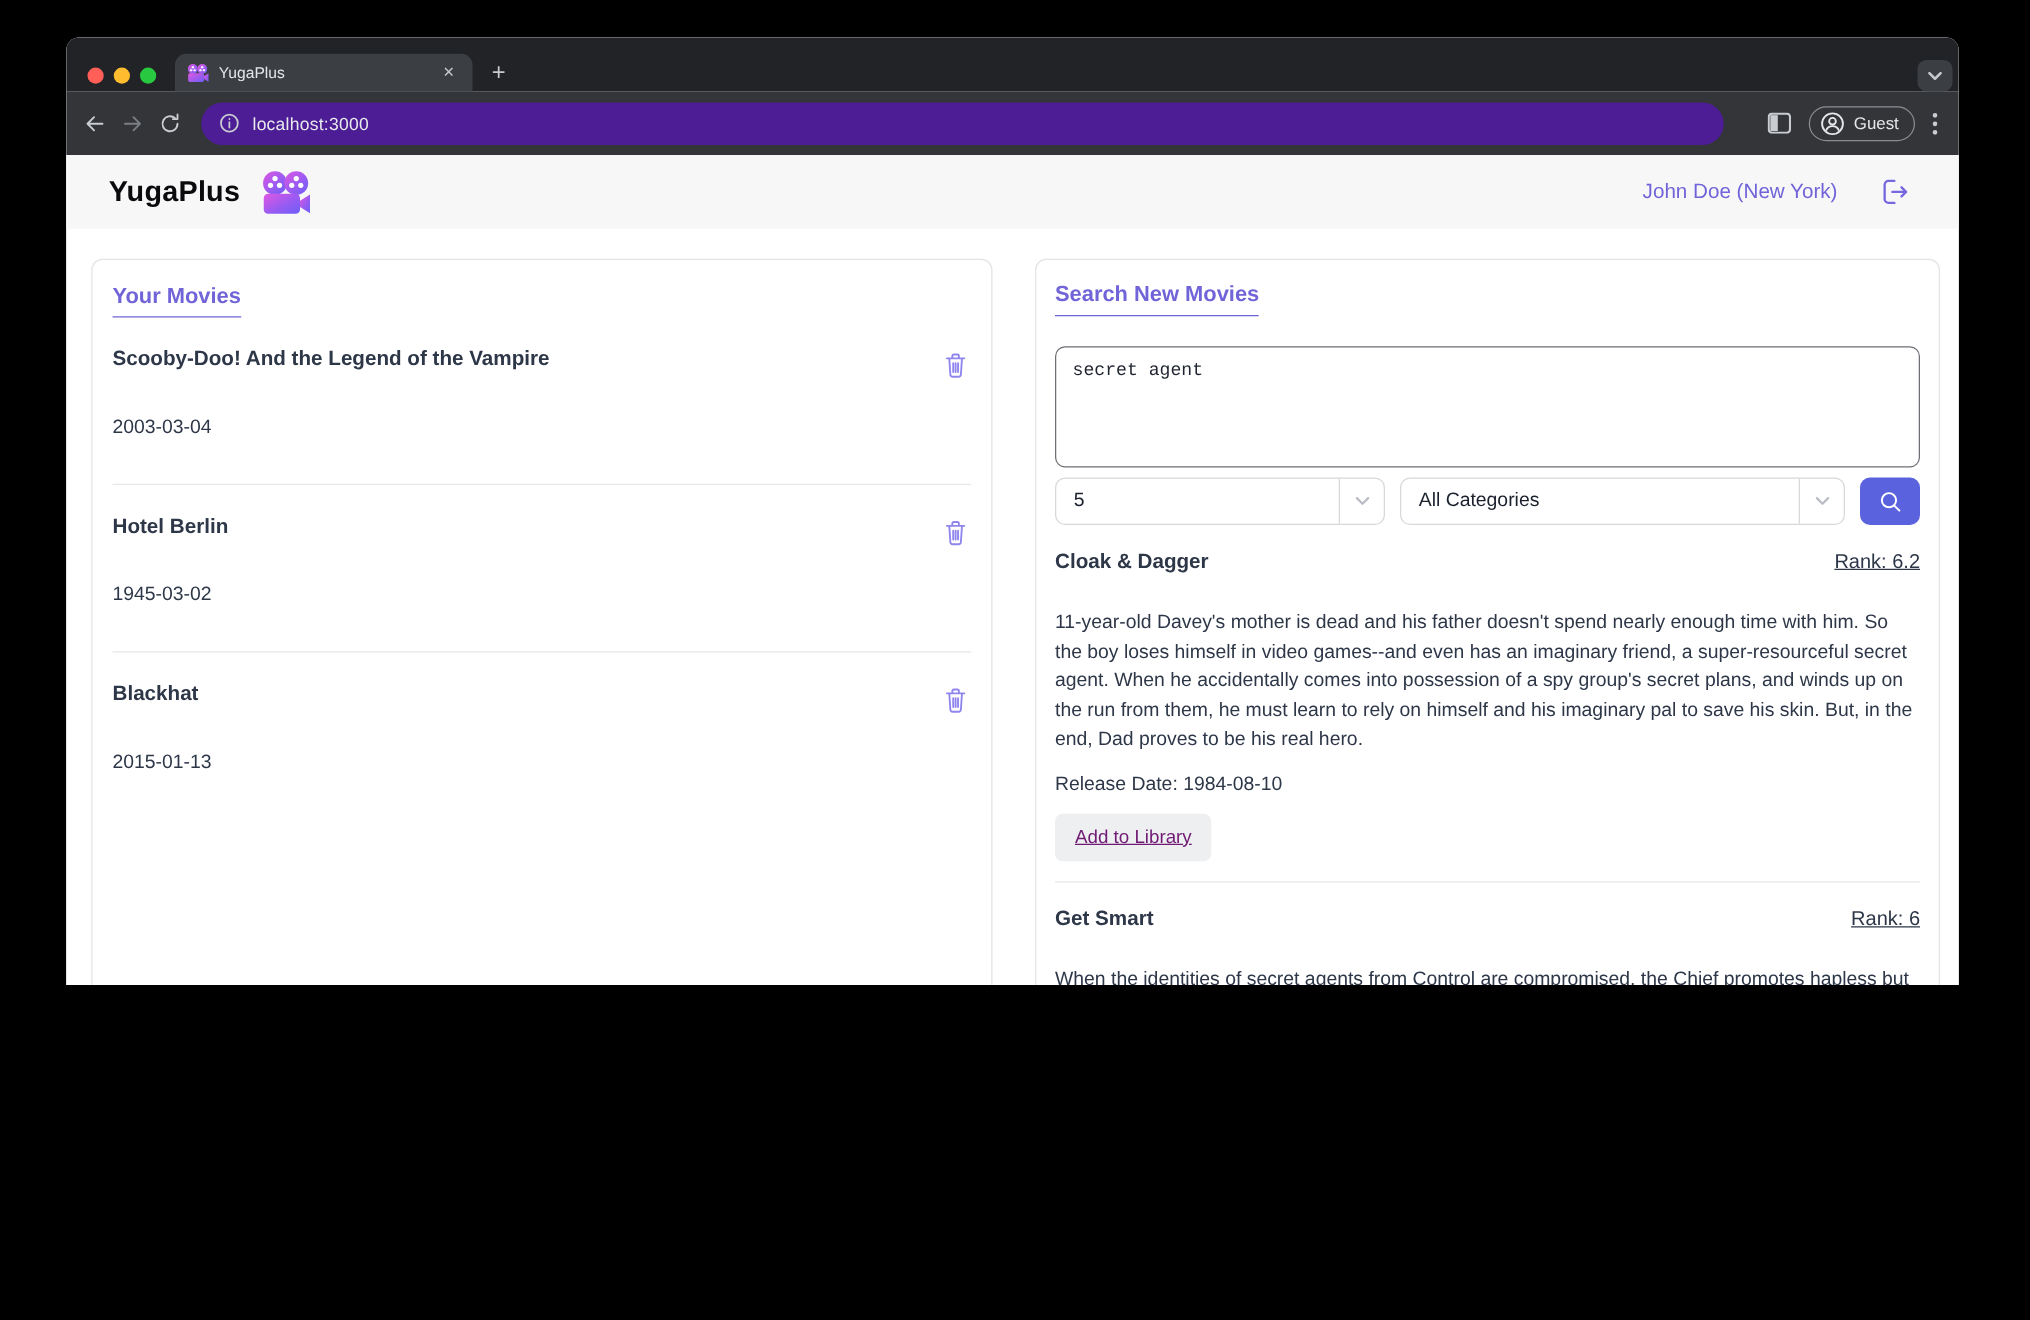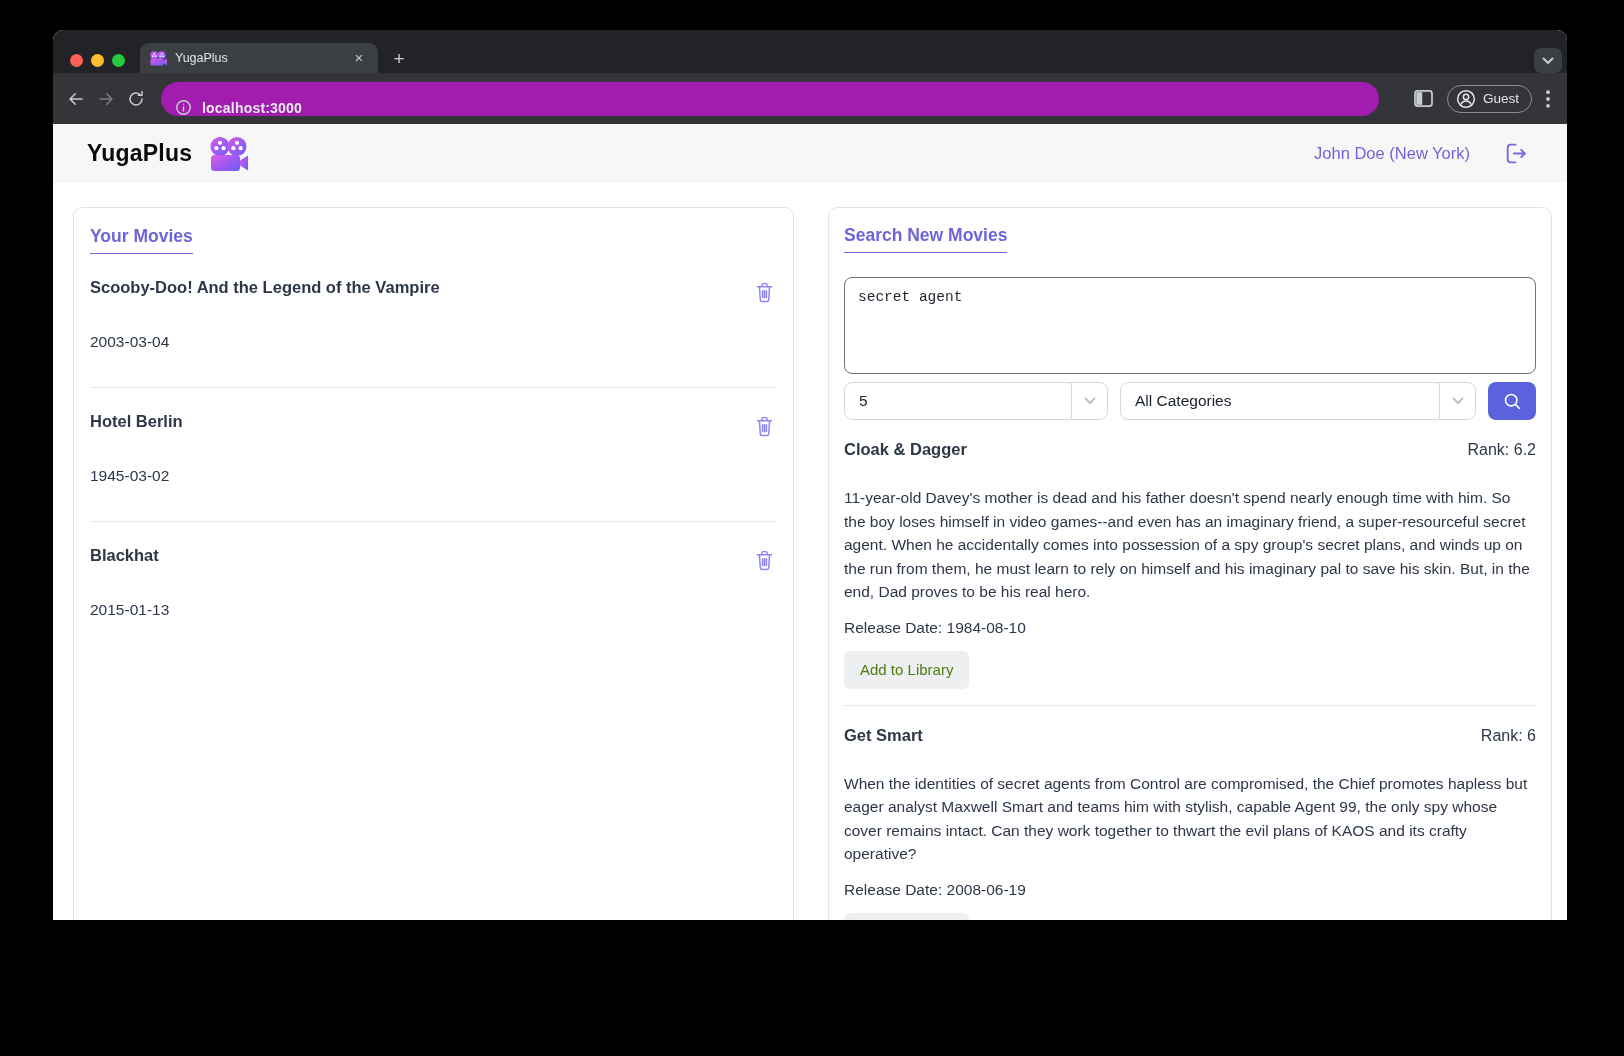--- a/index.html
+++ b/index.html
@@ -1,17 +1,17 @@
 <!DOCTYPE html>
 <html><head>
 <meta charset="utf-8">
 <style>
   * { margin:0; padding:0; box-sizing:border-box; }
   html,body { width:1624px; height:1056px; background:#000; font-family:"Liberation Sans", sans-serif; }
-  .stage { position:relative; width:1624px; height:920px; background:#000; overflow:hidden; }
+  .stage { position:relative; width:1624px; height:788px; background:#000; overflow:hidden; }
 
   
   .window { position:absolute; left:53px; top:30px; width:1514px; height:950px;
             border-radius:10px; overflow:hidden; background:#fff; }
 
   
   .tabstrip { position:absolute; left:0; top:0; width:100%; height:43px; background:#212326; }
   .traffic { position:absolute; left:17px; top:24px; display:flex; gap:8px; }
   .traffic span { width:13px; height:13px; border-radius:50%; display:block; }
   .tab { position:absolute; left:87px; top:13px; width:238px; height:30px; background:#3b3e42;
@@ -22,22 +22,22 @@
   .newtab { position:absolute; left:333px; top:16px; width:26px; height:26px; color:#c7cacd; font-size:19px;
             line-height:25px; text-align:center; border-radius:50%; }
   .tabchev { position:absolute; left:1481px; top:18px; width:28px; height:25px; background:#3b3e42;
              border-radius:7px; display:flex; align-items:center; justify-content:center; }
 
   
   .toolbar { position:absolute; left:0; top:43px; width:100%; height:51px; background:#333538;
              display:flex; align-items:center; }
   .navbtn { width:30px; height:30px; display:flex; align-items:center; justify-content:center; border-radius:50%; }
   .navbtn.back { margin-left:8px; }
-  .urlbar { margin-left:10px; width:1218px; height:34px; background:#a21caf; border-radius:17px;
-            display:flex; align-items:flex-end; padding:0 14px;font-weight:bold; }
+  .urlbar { margin-left:10px; width:1218px; height:34px; background:#4c1d95; border-radius:17px;
+            display:flex; align-items:center; padding:0 14px; }
   .urlbar .url { color:#e8eaed; font-size:14px; margin-left:10px; letter-spacing:.2px; }
   .tool-right { display:flex; align-items:center; margin-left:14px; gap:14px;padding-left:21px; }
   .guestpill { height:28px; border:1px solid #8a8d91; border-radius:14px; display:flex; align-items:center;
                padding:0 12px 0 8px; gap:7px; color:#e4e6e9; font-size:13.5px; }
 
   
   .page { position:absolute; left:0; top:94px; width:100%; height:856px; background:#fff; }
   .appheader { height:59px; background:#f7f7f8; display:flex; align-items:center; padding:0 38px 0 34px; }
   .brand { font-size:23px; font-weight:bold; color:#0b0b0e; letter-spacing:.2px; }
   .brand-icon { margin-left:18px; }
@@ -72,25 +72,25 @@
   .selectbox .chevzone { width:36px; height:100%; display:flex; align-items:center; justify-content:center;
                          border-left:1px solid #d8d8dc; }
   .sel-limit { width:264px; }
   .sel-cat { flex:1; }
   .searchbtn { width:48px; border:none; border-radius:8px; background:#5a62de; display:flex;
                align-items:center; justify-content:center; cursor:pointer; }
 
   .result { margin-top:20px; }
   .result .rrow { display:flex; align-items:baseline; justify-content:space-between; }
   .result .rtitle { color:#2d3748; font-size:16.5px; font-weight:bold; }
-  .result .rrank { color:#2d3748; font-size:16px; }
+  .result .rrank { color:#2d3748; font-size:16px;text-decoration:underline; }
   .result .rdesc { color:#2d3748; font-size:15.5px; line-height:23.5px; margin-top:27px; }
   .result .rrelease { color:#2d3748; font-size:15.5px; margin-top:15px; }
-  .addbtn { margin-top:14px; height:38px; background:#edeff1; color:#4d7c0f; font-size:15px;
-            border:none; border-radius:6px; padding:0 16px; font-family:"Liberation Sans",sans-serif; cursor:pointer; }
+  .addbtn { margin-top:14px; height:38px; background:#edeff1; color:#701a75; font-size:15px;
+            border:none; border-radius:6px; padding:0 16px; font-family:"Liberation Sans",sans-serif; cursor:pointer;text-decoration:underline; }
   .rdivider { border:none; border-top:1px solid #e8e8ec; margin-top:16px; }
 
   svg { display:block; }
 </style>
 </head>
 <body>
 
 <div class="stage">
   <div class="window">
 

